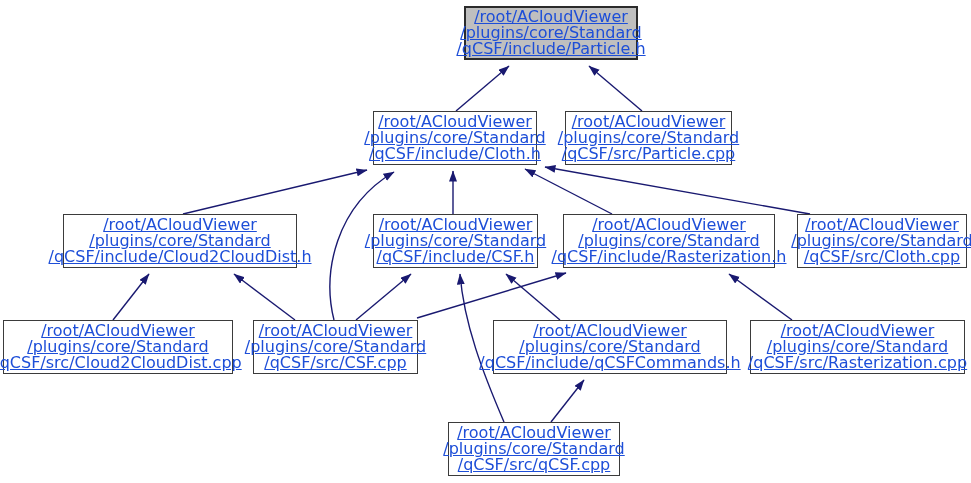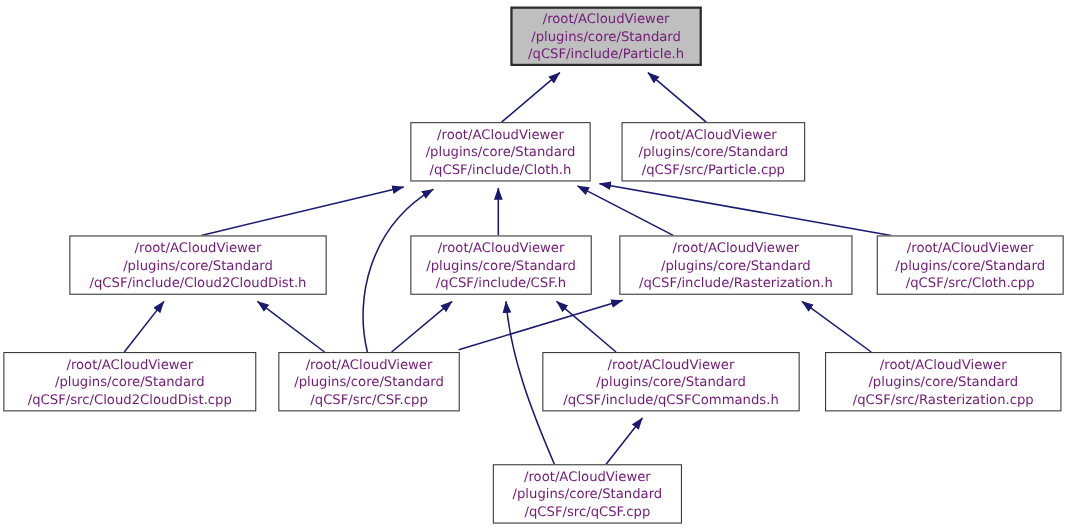--- a/index.html
+++ b/index.html
@@ -19,29 +19,30 @@
     position: absolute;
     left: 0; top: 0;
     width: 971px; height: 483px;
     display: block;
   }
   .node {
     position: absolute;
     box-sizing: border-box;
     background: #ffffff;
     border: 1px solid #3b3b3b;
-    color: #701a75;
-    font-size: 12px;
+    color: #1d4ed8;
+    font-size: 16px;
     line-height: 16px;
     text-align: center;
     white-space: pre-line;
     display: flex;
     align-items: center;
     justify-content: center;
     cursor: pointer;
+    text-decoration: underline;
   }
   .node.highlighted {
     background: #bfbfbf;
     border: 2px solid #2b2b2b;
     cursor: default;
   }
   .edge-path {
     fill: none;
   }
 </style>

